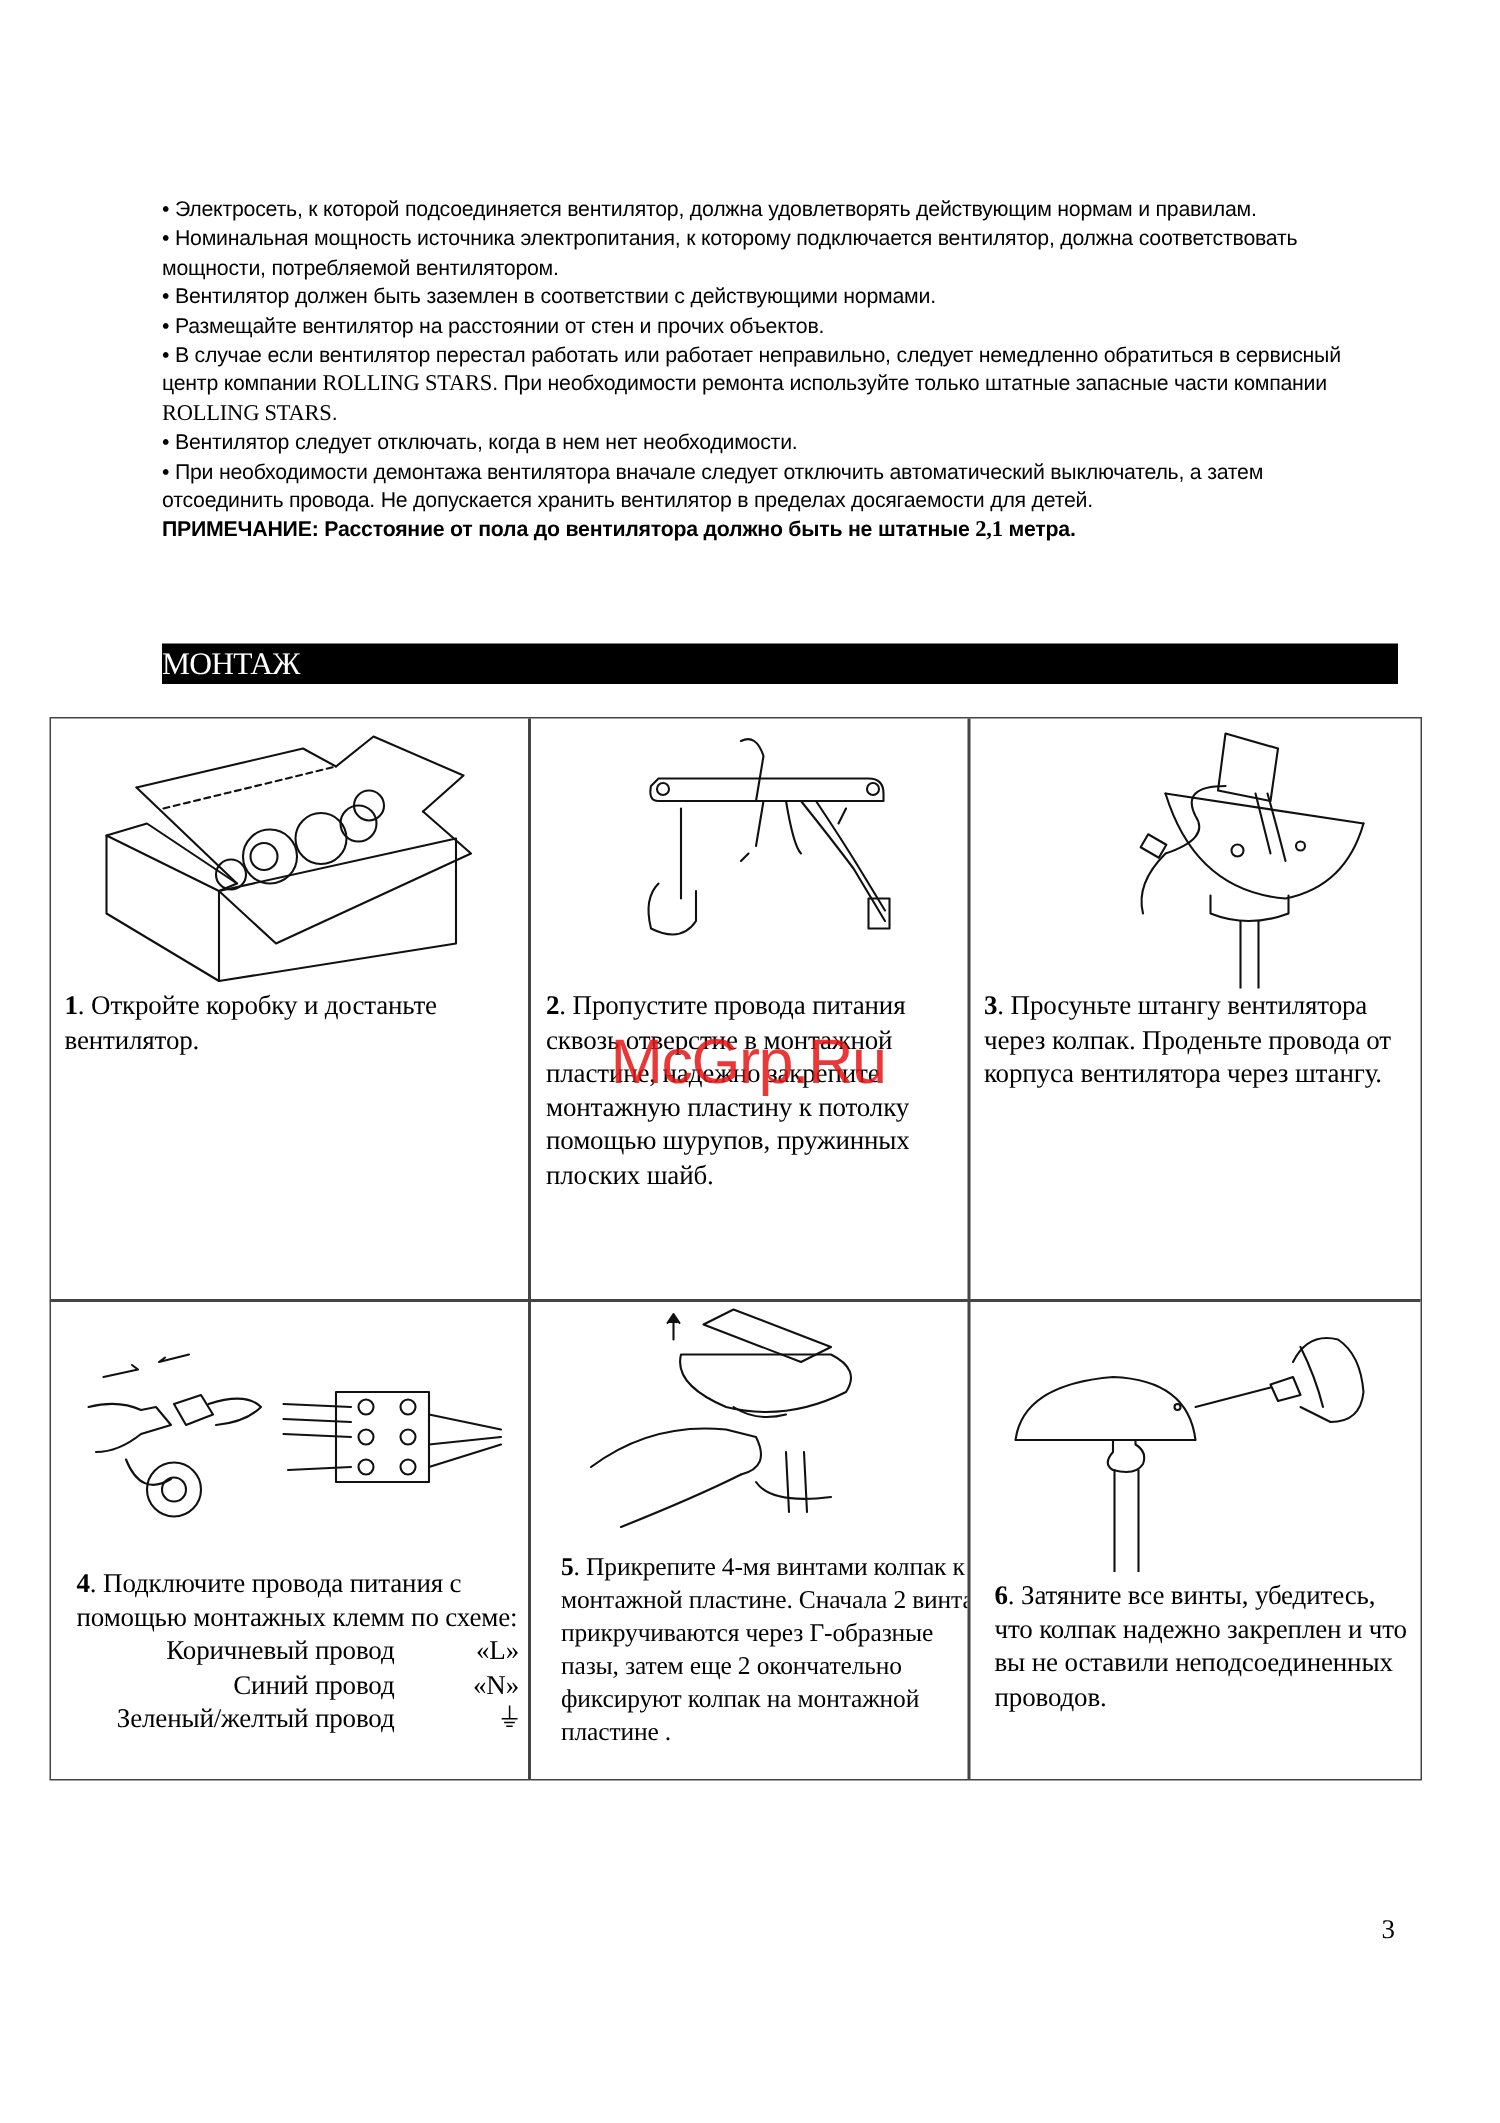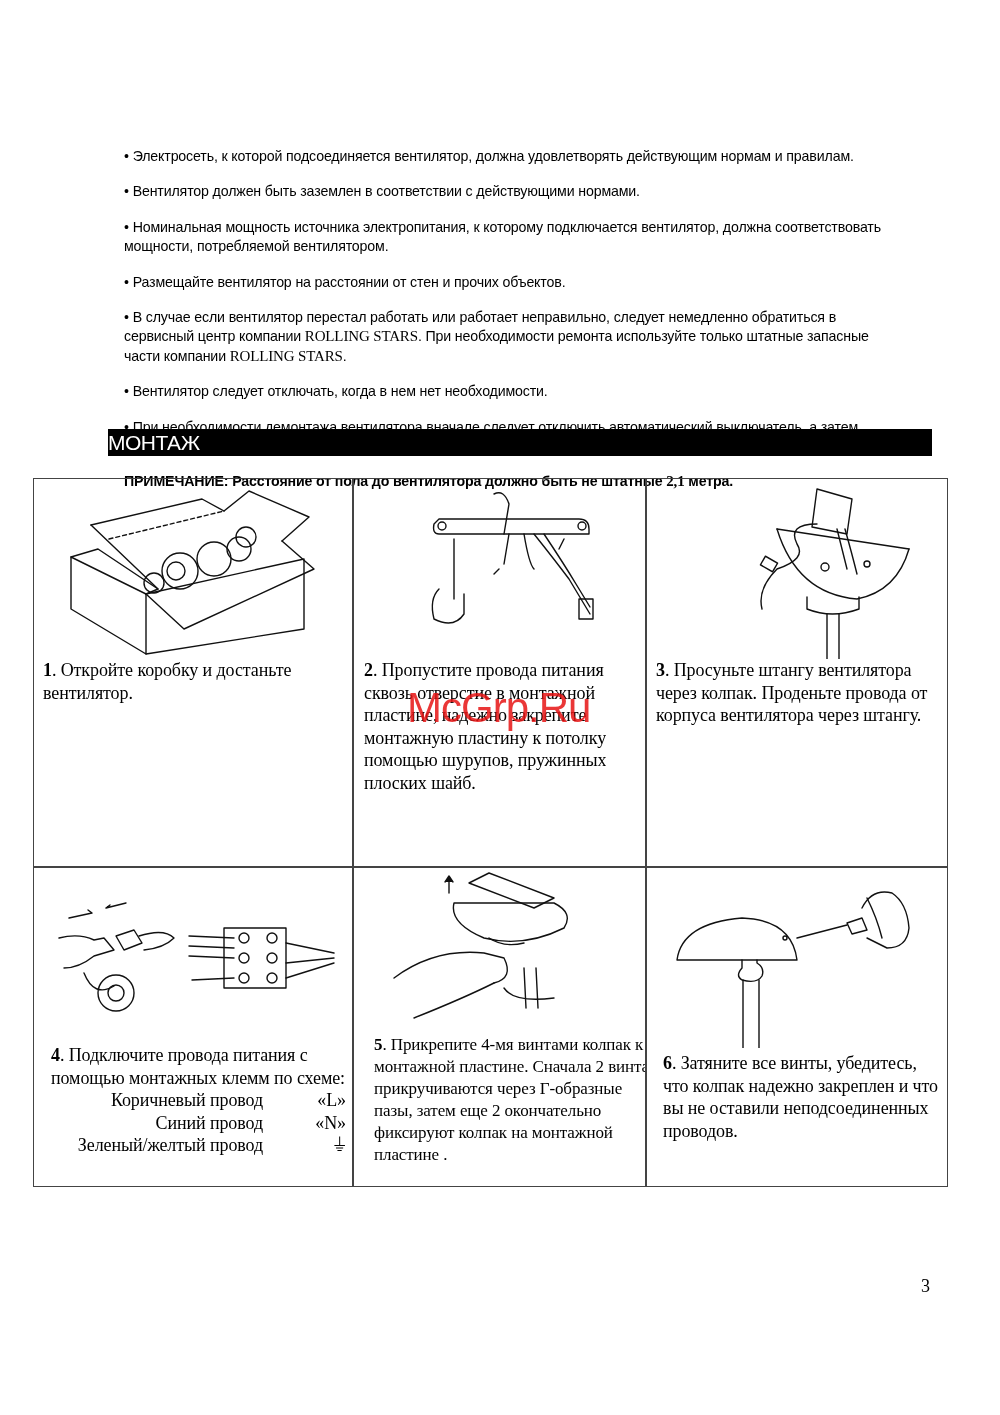--- a/index.html
+++ b/index.html
@@ -2,27 +2,27 @@
 <html><head>
   <meta charset="utf-8">
   <style>
     html, body { margin: 0; padding: 0; background: #ffffff; }
     body { width: 1000px; height: 1415px; position: relative; overflow: hidden; color: #000; }
     .bullets {
       position: absolute; left: 108px; top: 131px; width: 800px;
       font-family: "Liberation Sans", sans-serif; font-size: 14.2px; line-height: 19.4px;
       letter-spacing: -0.15px;
     }
-    .bullets p { margin: 16px; }
+    .bullets p { margin: 0; }
     .bullets .serif { font-family: "Liberation Serif", serif; font-size: 15px; }
     .bullets .note { font-weight: bold; }
     .section-bar {
       position: absolute; left: 108px; top: 429px; width: 824px; height: 27px;
       background: #000; color: #fff;
-      font-family: Liberation Sans, sans-serif; font-size: 21px; line-height: 27px;
+      font-family: Liberation Serif, serif; font-size: 21px; line-height: 27px;
       letter-spacing: -0.5px;
     }
     .grid {
       position: absolute; left: 33px; top: 478px; width: 915px; height: 709px;
       border: 1.5px solid #444; box-sizing: border-box;
     }
     .vline { position: absolute; top: 0; bottom: 0; width: 1.5px; background: #444; }
     .hline { position: absolute; left: 0; right: 0; height: 1.5px; background: #444; }
     .cell { position: absolute; overflow: hidden; }
     .cell-text {
@@ -41,22 +41,22 @@
       letter-spacing: -1px; pointer-events: none;
     }
     svg { position: absolute; }
     svg * { fill: none; stroke: #111; stroke-width: 1.4; stroke-linejoin: round; stroke-linecap: round; }
   </style>
 </head>
 <body>
 
 <div class="bullets">
   <p><span>•</span> <span>Электросеть, к которой подсоединяется вентилятор, должна удовлетворять действующим нормам и правилам.</span></p>
+  <p><span>•</span> <span>Номинальная мощность источника электропитания, к которому подключается вентилятор, должна соответствовать мощности, потребляемой вентилятором.</span></p>
   <p><span>•</span> <span>Вентилятор должен быть заземлен в соответствии с действующими нормами.</span></p>
-  <p><span>•</span> <span>Номинальная мощность источника электропитания, к которому подключается вентилятор, должна соответствовать мощности, потребляемой вентилятором.</span></p>
   <p><span>•</span> <span>Размещайте вентилятор на расстоянии от стен и прочих объектов.</span></p>
   <p><span>•</span> <span>В случае если вентилятор перестал работать или работает неправильно, следует немедленно обратиться в сервисный центр компании </span><span class="serif">ROLLING STARS</span><span>. При необходимости ремонта используйте только штатные запасные части компании </span><span class="serif">ROLLING STARS</span><span>.</span></p>
   <p><span>•</span> <span>Вентилятор следует отключать, когда в нем нет необходимости.</span></p>
   <p><span>•</span> <span>При необходимости демонтажа вентилятора вначале следует отключить автоматический выключатель, а затем отсоединить провода. Не допускается хранить вентилятор в пределах досягаемости для детей.</span></p>
   <p class="note"><span>ПРИМЕЧАНИЕ:</span><span> Расстояние от пола до вентилятора должно быть не штатные </span><span class="serif">2,1</span><span> метра.</span></p>
 </div>
 
 <div class="section-bar"><span>МОНТАЖ</span></div>
 
 <div class="grid">

